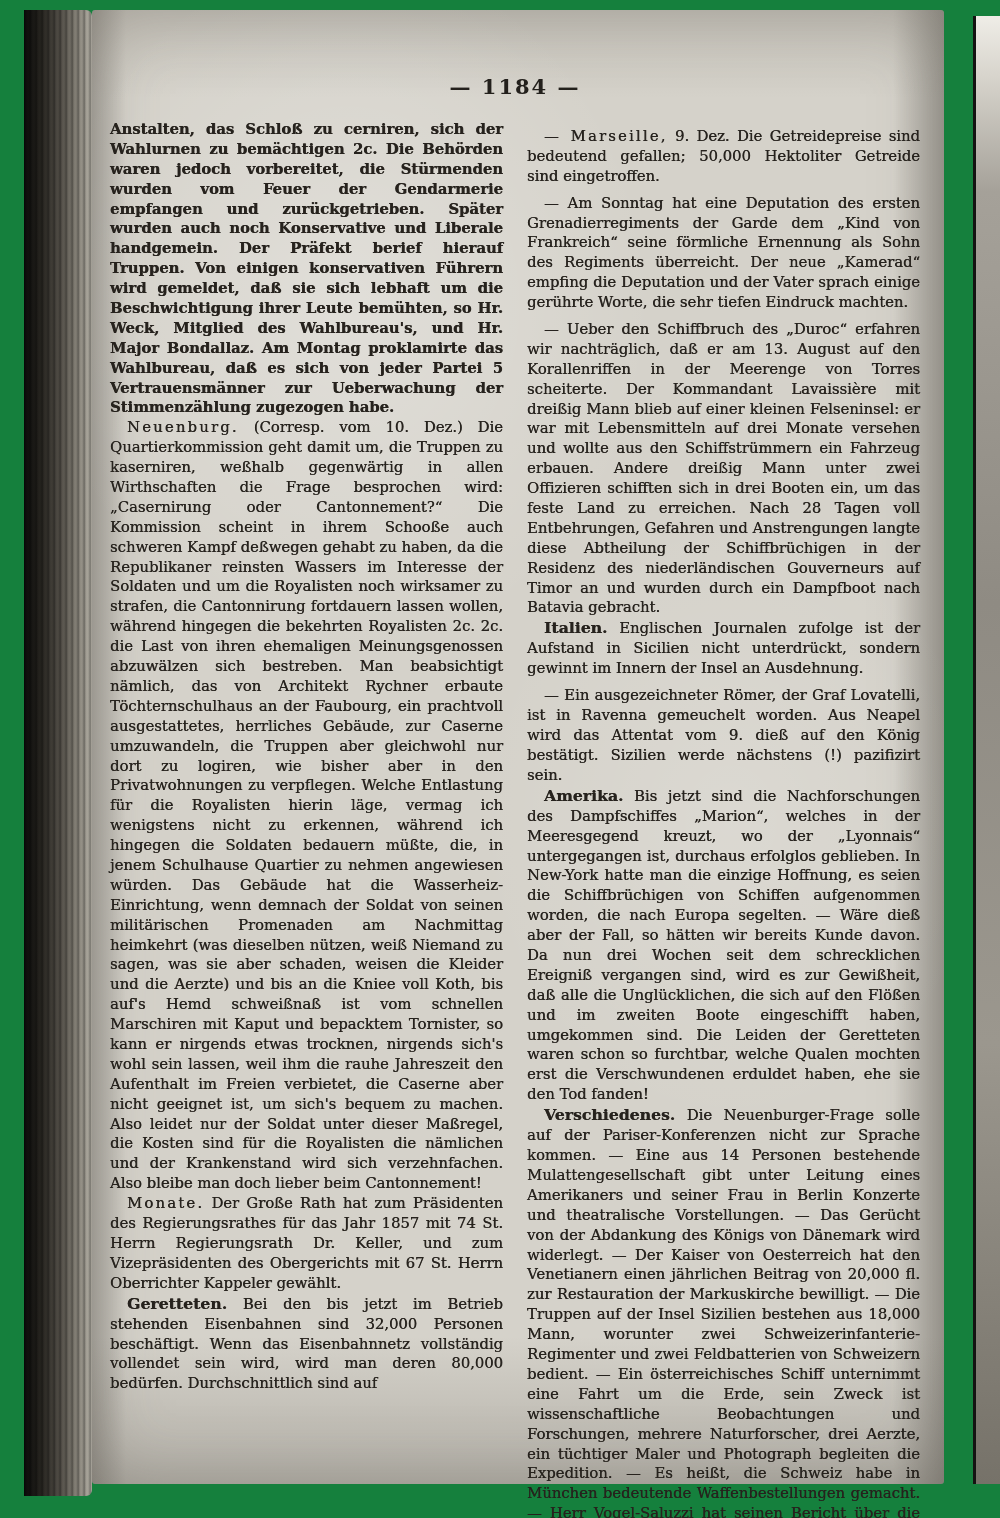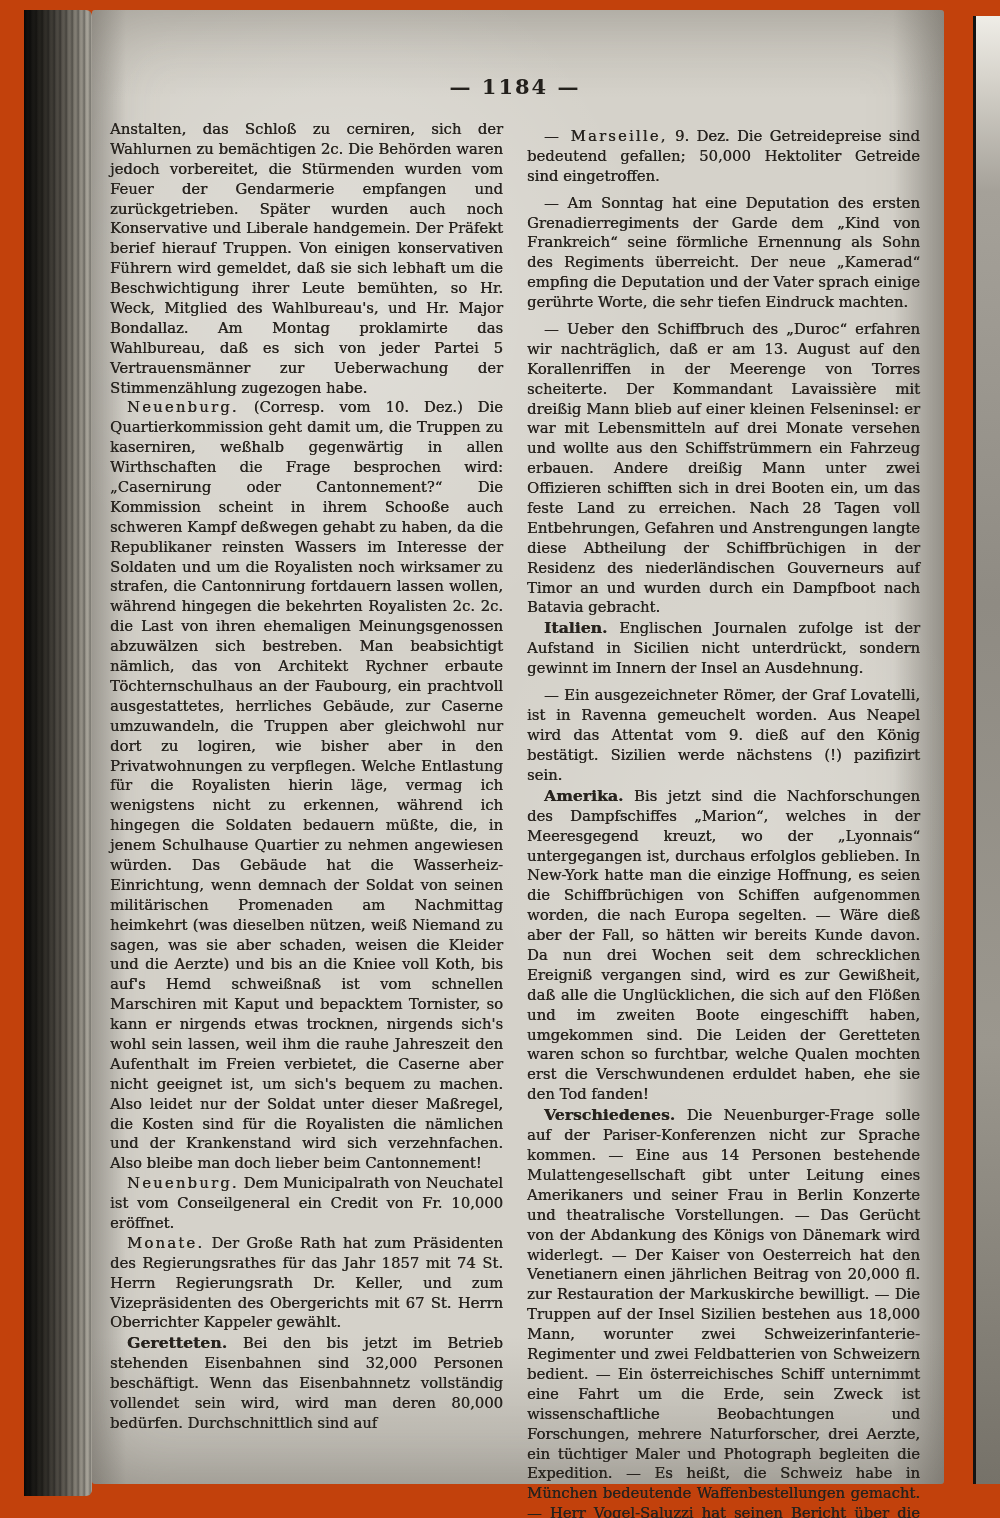--- a/index.html
+++ b/index.html
@@ -1,18 +1,18 @@
 <!DOCTYPE html>
 <html lang="de"><head>
 <meta charset="utf-8">
 <style>
   html, body { margin:0; padding:0; background:#060605; }
   .scan {
     position:relative; width:1000px; height:1518px;
-    background:#c2410c; overflow:hidden;
+    background:#15803d; overflow:hidden;
     font-family:"DejaVu Serif", serif;
   }
   
   .spine {
     position:absolute; left:24px; top:10px; bottom:22px; width:68px;
     background:
       repeating-linear-gradient(90deg, rgba(0,0,0,0.35) 0px, rgba(0,0,0,0) 2px, rgba(0,0,0,0) 4px, rgba(0,0,0,0.28) 6px),
       linear-gradient(90deg, #0a0a09 0%, #26241f 25%, #55514a 55%, #8a867c 80%, #b3afa5 100%);
     border-radius:0 6px 6px 0;
   }
@@ -42,21 +42,21 @@
     text-align:center; font-size:21px; font-weight:bold;
     letter-spacing:2px; color:#23201c; margin:0 0 20px 0;
   }
   .columns {
     display:flex; gap:24px;
     color:#26221d; font-size:14.8px; line-height:1.345;
     text-align:justify;
   }
   .col { flex:1 1 0; min-width:0; text-shadow:0.35px 0 0 rgba(38,34,29,0.85); }
   .para { margin:0; text-indent:17px; }
-  .noindent { text-indent:0; }
+  .noindent { text-indent:0;font-weight:bold; }
   .gap { margin-top:7px; }
   .gap-lg { }
   .lead-spaced { letter-spacing:2.2px; }
   .lead-bold { font-weight:bold; font-size:1.06em; }
 </style>
 </head>
 <body>
 
 <div class="scan">
   <div class="spine"></div>
@@ -64,21 +64,20 @@
   <div class="page">
     <div class="page-inner">
 
       <div class="page-number">— 1184 —</div>
 
       <div class="columns">
 
         <div class="col">
           <p class="para noindent"><span>Anstalten, das Schloß zu cerniren, sich der Wahlurnen zu bemächtigen 2c. Die Behörden waren jedoch vorbereitet, die Stürmenden wurden vom Feuer der Gendarmerie empfangen und zurückgetrieben. Später wurden auch noch Konservative und Liberale handgemein. Der Präfekt berief hierauf Truppen. Von einigen konservativen Führern wird gemeldet, daß sie sich lebhaft um die Beschwichtigung ihrer Leute bemühten, so Hr. Weck, Mitglied des Wahlbureau's, und Hr. Major Bondallaz. Am Montag proklamirte das Wahlbureau, daß es sich von jeder Partei 5 Vertrauensmänner zur Ueberwachung der Stimmenzählung zugezogen habe.</span></p>
           <p class="para"><span class="lead-spaced">Neuenburg.</span> <span>(Corresp. vom 10. Dez.) Die Quartierkommission geht damit um, die Truppen zu kaserniren, weßhalb gegenwärtig in allen Wirthschaften die Frage besprochen wird: „Casernirung oder Cantonnement?“ Die Kommission scheint in ihrem Schooße auch schweren Kampf deßwegen gehabt zu haben, da die Republikaner reinsten Wassers im Interesse der Soldaten und um die Royalisten noch wirksamer zu strafen, die Cantonnirung fortdauern lassen wollen, während hingegen die bekehrten Royalisten 2c. 2c. die Last von ihren ehemaligen Meinungsgenossen abzuwälzen sich bestreben. Man beabsichtigt nämlich, das von Architekt Rychner erbaute Töchternschulhaus an der Faubourg, ein prachtvoll ausgestattetes, herrliches Gebäude, zur Caserne umzuwandeln, die Truppen aber gleichwohl nur dort zu logiren, wie bisher aber in den Privatwohnungen zu verpflegen. Welche Entlastung für die Royalisten hierin läge, vermag ich wenigstens nicht zu erkennen, während ich hingegen die Soldaten bedauern müßte, die, in jenem Schulhause Quartier zu nehmen angewiesen würden. Das Gebäude hat die Wasserheiz-Einrichtung, wenn demnach der Soldat von seinen militärischen Promenaden am Nachmittag heimkehrt (was dieselben nützen, weiß Niemand zu sagen, was sie aber schaden, weisen die Kleider und die Aerzte) und bis an die Kniee voll Koth, bis auf's Hemd schweißnaß ist vom schnellen Marschiren mit Kaput und bepacktem Tornister, so kann er nirgends etwas trocknen, nirgends sich's wohl sein lassen, weil ihm die rauhe Jahreszeit den Aufenthalt im Freien verbietet, die Caserne aber nicht geeignet ist, um sich's bequem zu machen. Also leidet nur der Soldat unter dieser Maßregel, die Kosten sind für die Royalisten die nämlichen und der Krankenstand wird sich verzehnfachen. Also bleibe man doch lieber beim Cantonnement!</span></p>
-          <p class="para"><span class="lead-spaced">Neuenburg.</span> <span>Dem Municipalrath von Neuchatel ist vom Conseilgeneral ein Credit von Fr. 10,000 eröffnet.</span></p>
           <p class="para"><span class="lead-spaced">Monate.</span> <span>Der Große Rath hat zum Präsidenten des Regierungsrathes für das Jahr 1857 mit 74 St. Herrn Regierungsrath Dr. Keller, und zum Vizepräsidenten des Obergerichts mit 67 St. Herrn Oberrichter Kappeler gewählt.</span></p>
           <p class="para gap-lg"><span class="lead-bold">Geretteten.</span> <span>Bei den bis jetzt im Betrieb stehenden Eisenbahnen sind 32,000 Personen beschäftigt. Wenn das Eisenbahnnetz vollständig vollendet sein wird, wird man deren 80,000 bedürfen. Durchschnittlich sind auf</span></p>
         </div>
 
         <div class="col">
           <p class="para gap"><span class="lead-spaced">— Marseille,</span> <span>9. Dez. Die Getreidepreise sind bedeutend gefallen; 50,000 Hektoliter Getreide sind eingetroffen.</span></p>
           <p class="para gap"><span>— Am Sonntag hat eine Deputation des ersten Grenadierregiments der Garde dem „Kind von Frankreich“ seine förmliche Ernennung als Sohn des Regiments überreicht. Der neue „Kamerad“ empfing die Deputation und der Vater sprach einige gerührte Worte, die sehr tiefen Eindruck machten.</span></p>
           <p class="para gap"><span>— Ueber den Schiffbruch des „Duroc“ erfahren wir nachträglich, daß er am 13. August auf den Korallenriffen in der Meerenge von Torres scheiterte. Der Kommandant Lavaissière mit dreißig Mann blieb auf einer kleinen Felseninsel: er war mit Lebensmitteln auf drei Monate versehen und wollte aus den Schiffstrümmern ein Fahrzeug erbauen. Andere dreißig Mann unter zwei Offizieren schifften sich in drei Booten ein, um das feste Land zu erreichen. Nach 28 Tagen voll Entbehrungen, Gefahren und Anstrengungen langte diese Abtheilung der Schiffbrüchigen in der Residenz des niederländischen Gouverneurs auf Timor an und wurden durch ein Dampfboot nach Batavia gebracht.</span></p>
           <p class="para gap-lg"><span class="lead-bold">Italien.</span> <span>Englischen Journalen zufolge ist der Aufstand in Sicilien nicht unterdrückt, sondern gewinnt im Innern der Insel an Ausdehnung.</span></p>
           <p class="para gap"><span>— Ein ausgezeichneter Römer, der Graf Lovatelli, ist in Ravenna gemeuchelt worden. Aus Neapel wird das Attentat vom 9. dieß auf den König bestätigt. Sizilien werde nächstens (!) pazifizirt sein.</span></p>

